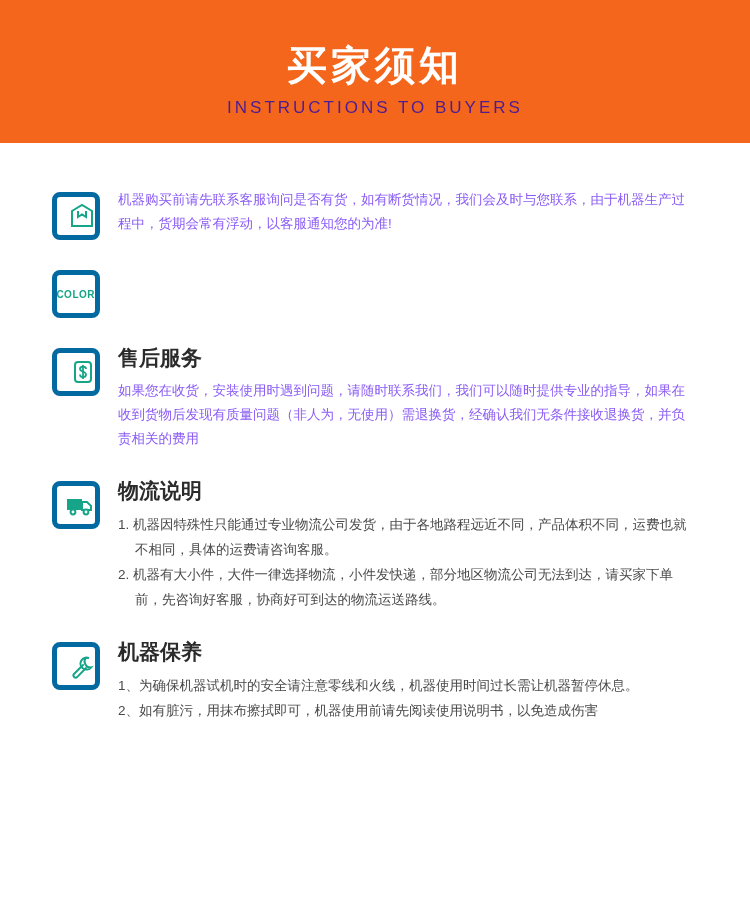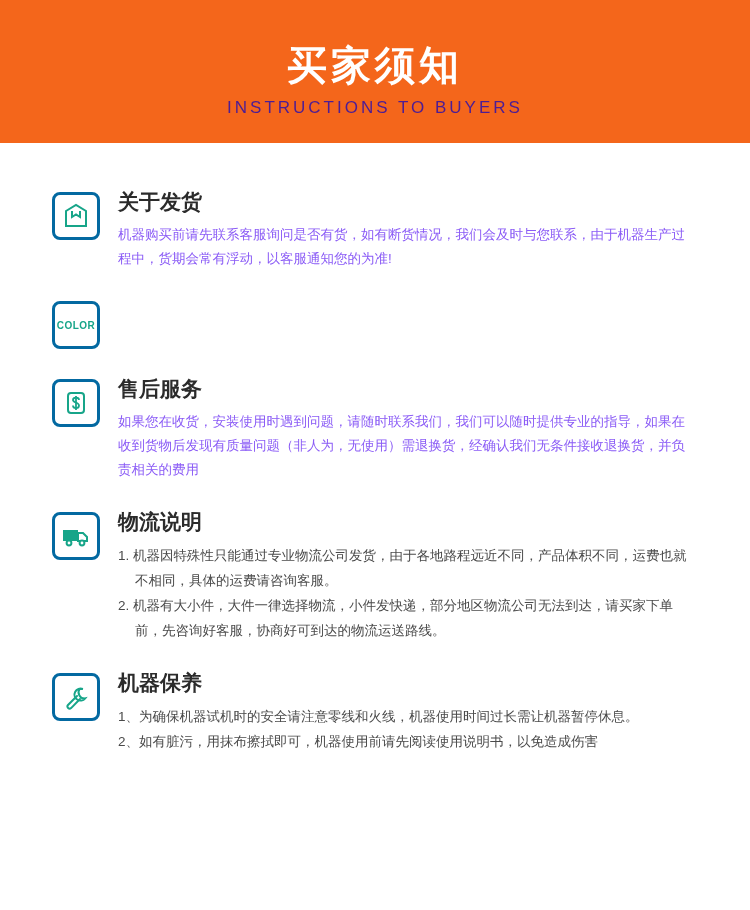--- a/index.html
+++ b/index.html
@@ -50,27 +50,27 @@
 
   .section {
     display: flex;
     align-items: flex-start;
     margin-bottom: 26px;
   }
   .icon-box {
     width: 48px;
     height: 48px;
     min-width: 48px;
-    border: 3px solid #0369a1;
+    border: 5px solid #0369a1;
     border-radius: 8px;
     margin-right: 18px;
     margin-top: 4px;
     display: flex;
     align-items: center;
-    justify-content: center;
+    justify-content: flex-end;
     box-sizing: border-box;
   }
   .icon-box svg { display: block; }
   .icon-text {
     color: #17a589;
     font-size: 10px;
     font-weight: bold;
     letter-spacing: 0.5px;
   }
 
@@ -111,21 +111,20 @@
 <div class="content">
 
   <div class="section">
     <div class="icon-box">
       <svg width="26" height="28" viewBox="0 0 26 28" fill="none" stroke="#17a589" stroke-width="2">
         <path d="M3 9 L13 3 L23 9 L23 24 L3 24 Z"></path>
         <path d="M9 9 L9 15 L13 12.5 L17 15 L17 9" fill="none"></path>
       </svg>
     </div>
     <div class="section-body">
-      <div class="section-title">关于发货</div>
       <div class="section-text">机器购买前请先联系客服询问是否有货，如有断货情况，我们会及时与您联系，由于机器生产过程中，货期会常有浮动，以客服通知您的为准!</div>
     </div>
   </div>
 
   <div class="section">
     <div class="icon-box">
       <span class="icon-text">COLOR</span>
     </div>
   </div>
 

